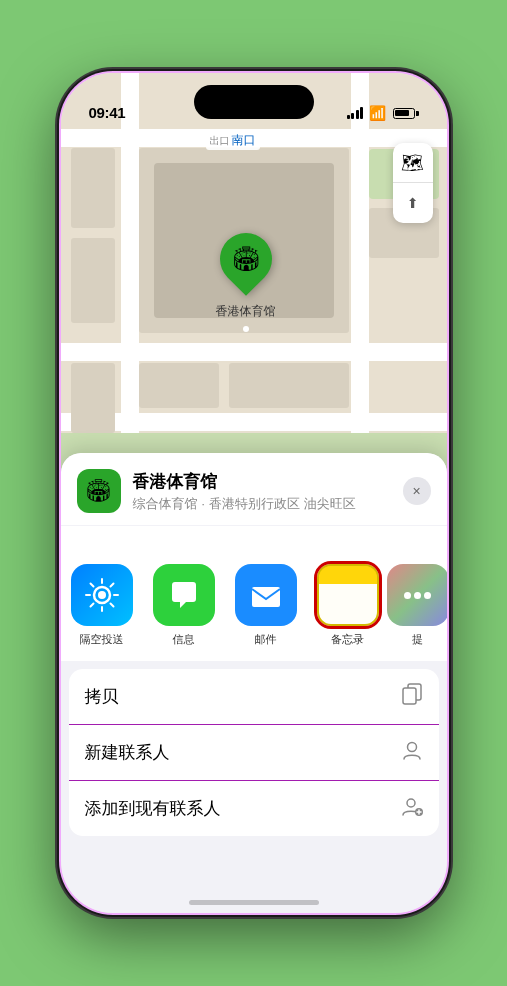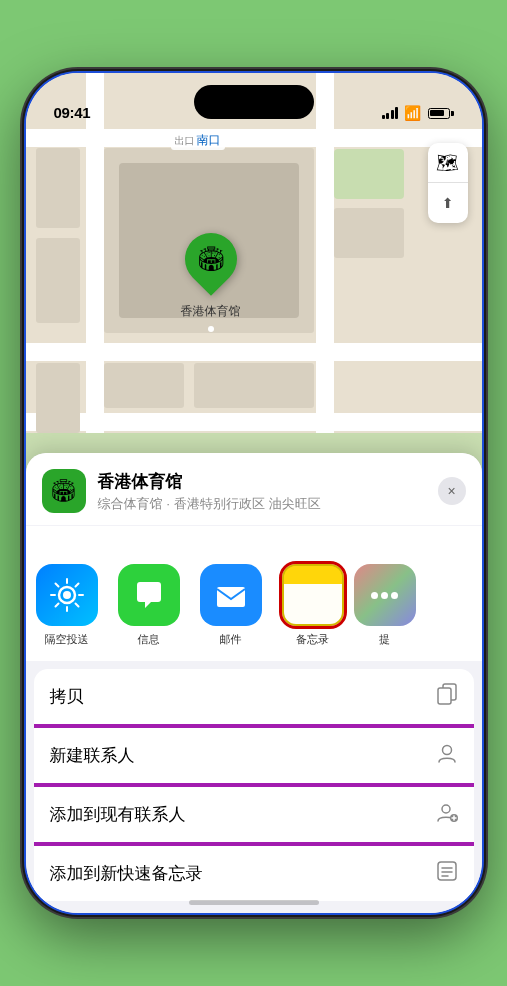--- a/index.html
+++ b/index.html
@@ -8,23 +8,23 @@
       width: 507px;
       height: 986px;
       background: #7dc873;
       display: flex;
       align-items: center;
       justify-content: center;
       font-family: -apple-system, 'PingFang SC', 'Helvetica Neue', sans-serif;
     }
 
     .phone-frame {
-      width: 460px;
+      width: 390px;
       height: 844px;
-      background: #1d4ed8;
+      background: #f0abfc;
       border-radius: 54px;
       position: relative;
       box-shadow: 0 0 0 2px #1a1a1a, 0 0 0 4px #3a3a3a, 0 20px 60px rgba(0,0,0,0.5);
       overflow: hidden;
     }
 
     .phone-inner {
       position: absolute;
       top: 2px; left: 2px; right: 2px; bottom: 2px;
       background: #f0f0f0;
@@ -319,21 +319,21 @@
       margin-left: 8px;
       margin-right: 8px;
       overflow: hidden;
     }
 
     .action-item {
       display: flex;
       align-items: center;
       justify-content: space-between;
       padding: 14px 16px;
-      border-bottom: 4px solid #a21caf;
+      border-bottom: 1px solid #a21caf;
       cursor: pointer;
     }
 
     .action-item:last-child {
       border-bottom: none;
     }
 
     .action-label {
       font-size: 17px;
       color: #000;
@@ -571,31 +571,20 @@
             <svg width="22" height="22" viewBox="0 0 22 22" fill="none">
               <circle cx="10" cy="8" r="4" stroke="#888" stroke-width="1.5" fill="none"></circle>
               <path d="M2 20 C2 15 18 15 18 20" stroke="#888" stroke-width="1.5" fill="none" stroke-linecap="round"></path>
               <circle cx="18" cy="17" r="4" fill="#888"></circle>
               <line x1="18" y1="15" x2="18" y2="19" stroke="white" stroke-width="1.5" stroke-linecap="round"></line>
               <line x1="16" y1="17" x2="20" y2="17" stroke="white" stroke-width="1.5" stroke-linecap="round"></line>
             </svg>
           </span>
         </div>
 
-        <div class="action-item">
-          <span class="action-label">添加到新快速备忘录</span>
-          <span class="action-icon">
-            <svg width="22" height="22" viewBox="0 0 22 22" fill="none">
-              <rect x="2" y="2" width="18" height="18" rx="3" stroke="#888" stroke-width="1.5" fill="none"></rect>
-              <line x1="6" y1="8" x2="16" y2="8" stroke="#888" stroke-width="1.5" stroke-linecap="round"></line>
-              <line x1="6" y1="12" x2="16" y2="12" stroke="#888" stroke-width="1.5" stroke-linecap="round"></line>
-              <line x1="6" y1="16" x2="12" y2="16" stroke="#888" stroke-width="1.5" stroke-linecap="round"></line>
-            </svg>
-          </span>
-        </div>
 
 
       </div>
 
       <div class="home-indicator"></div>
 
     </div>
 
   </div>
 </div>

